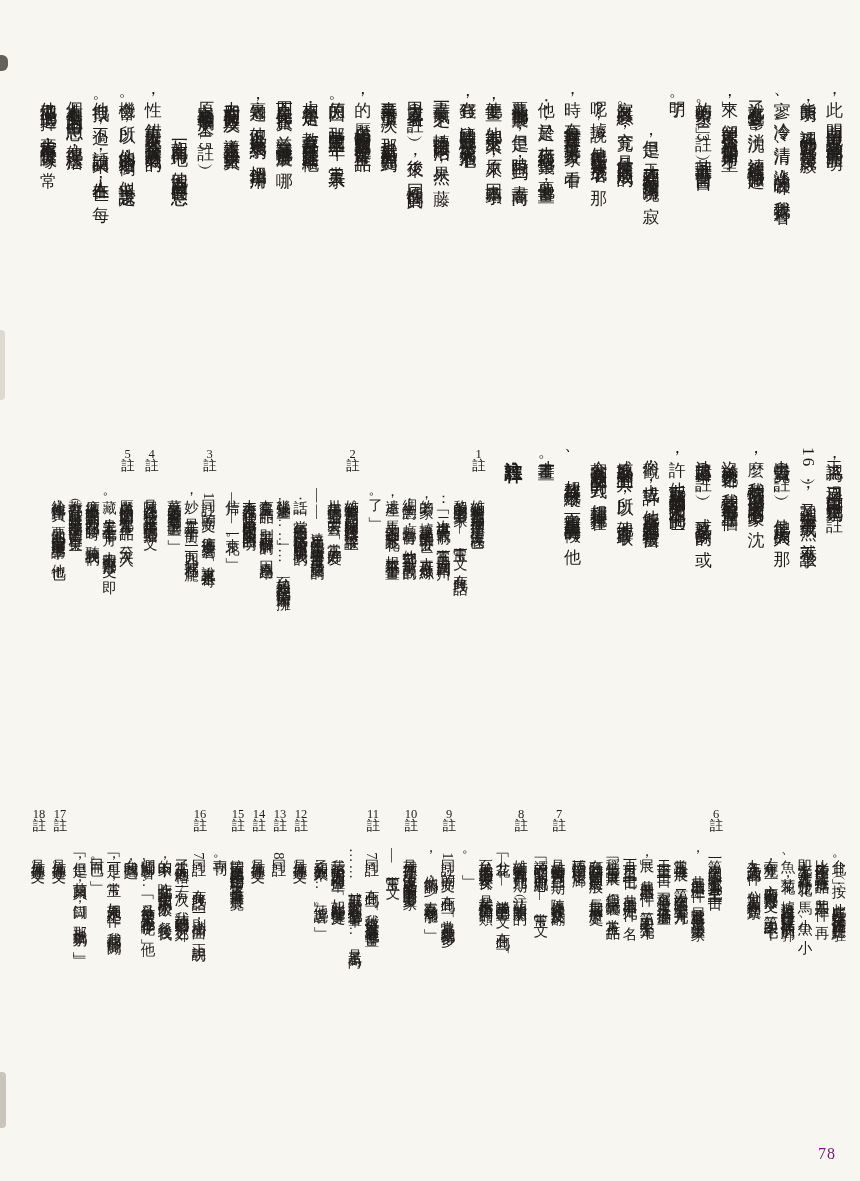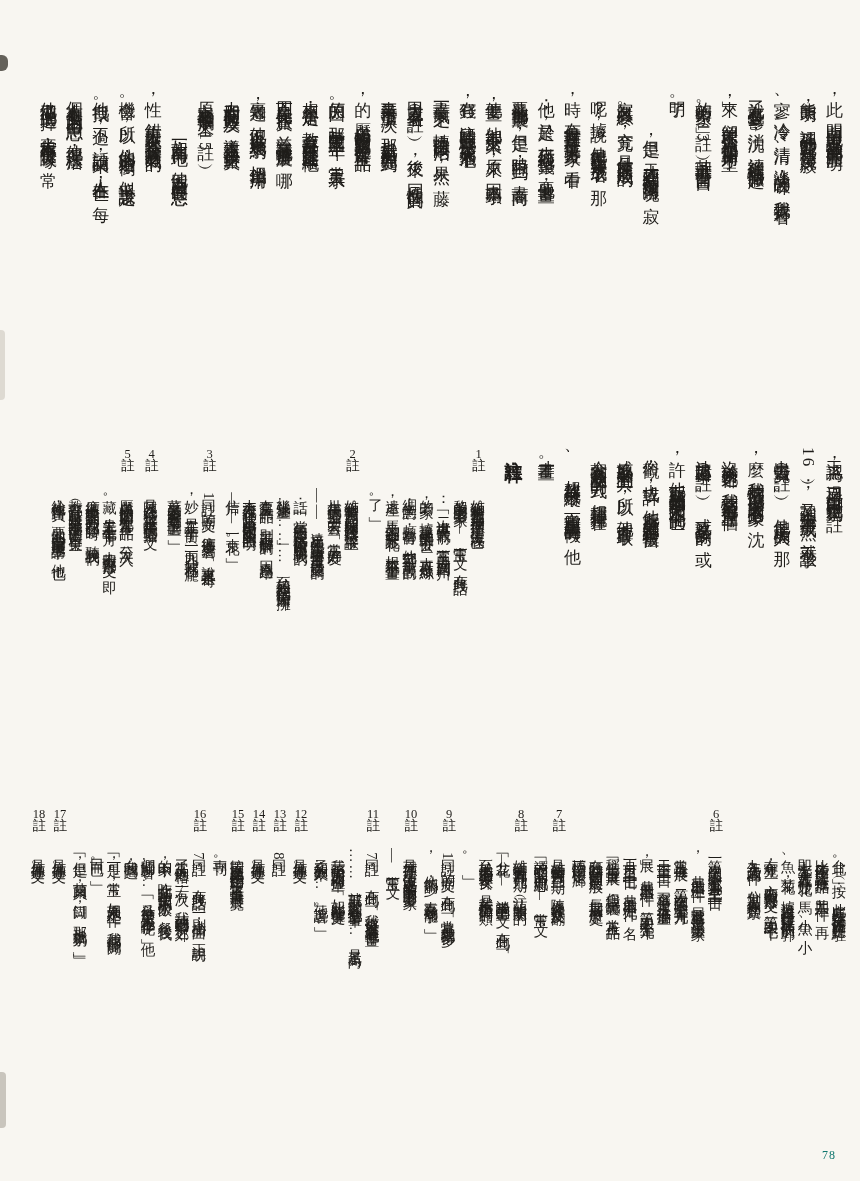--- a/index.html
+++ b/index.html
@@ -50,21 +50,21 @@
     white-space:nowrap;
   }
   .note .nnum{
     text-combine-upright:all;
     font-size:12.5px;
   }
   .cont-extra{margin-left:18px;}
   
   .page-number{
     position:absolute;right:24px;bottom:18px;
-    font-size:12px;letter-spacing:1px;color:#0f766e;
+    font-size:16px;letter-spacing:1px;color:#701a75;
   }
   
   .smudge-top-left{
     position:absolute;left:0;top:55px;width:8px;height:16px;
     background:#4a463f;border-radius:0 6px 6px 0;opacity:.85;
   }
   .smudge-bottom-left{
     position:absolute;left:0;top:1072px;width:6px;height:56px;
     background:#c9c5bd;border-radius:0 4px 4px 0;
   }

